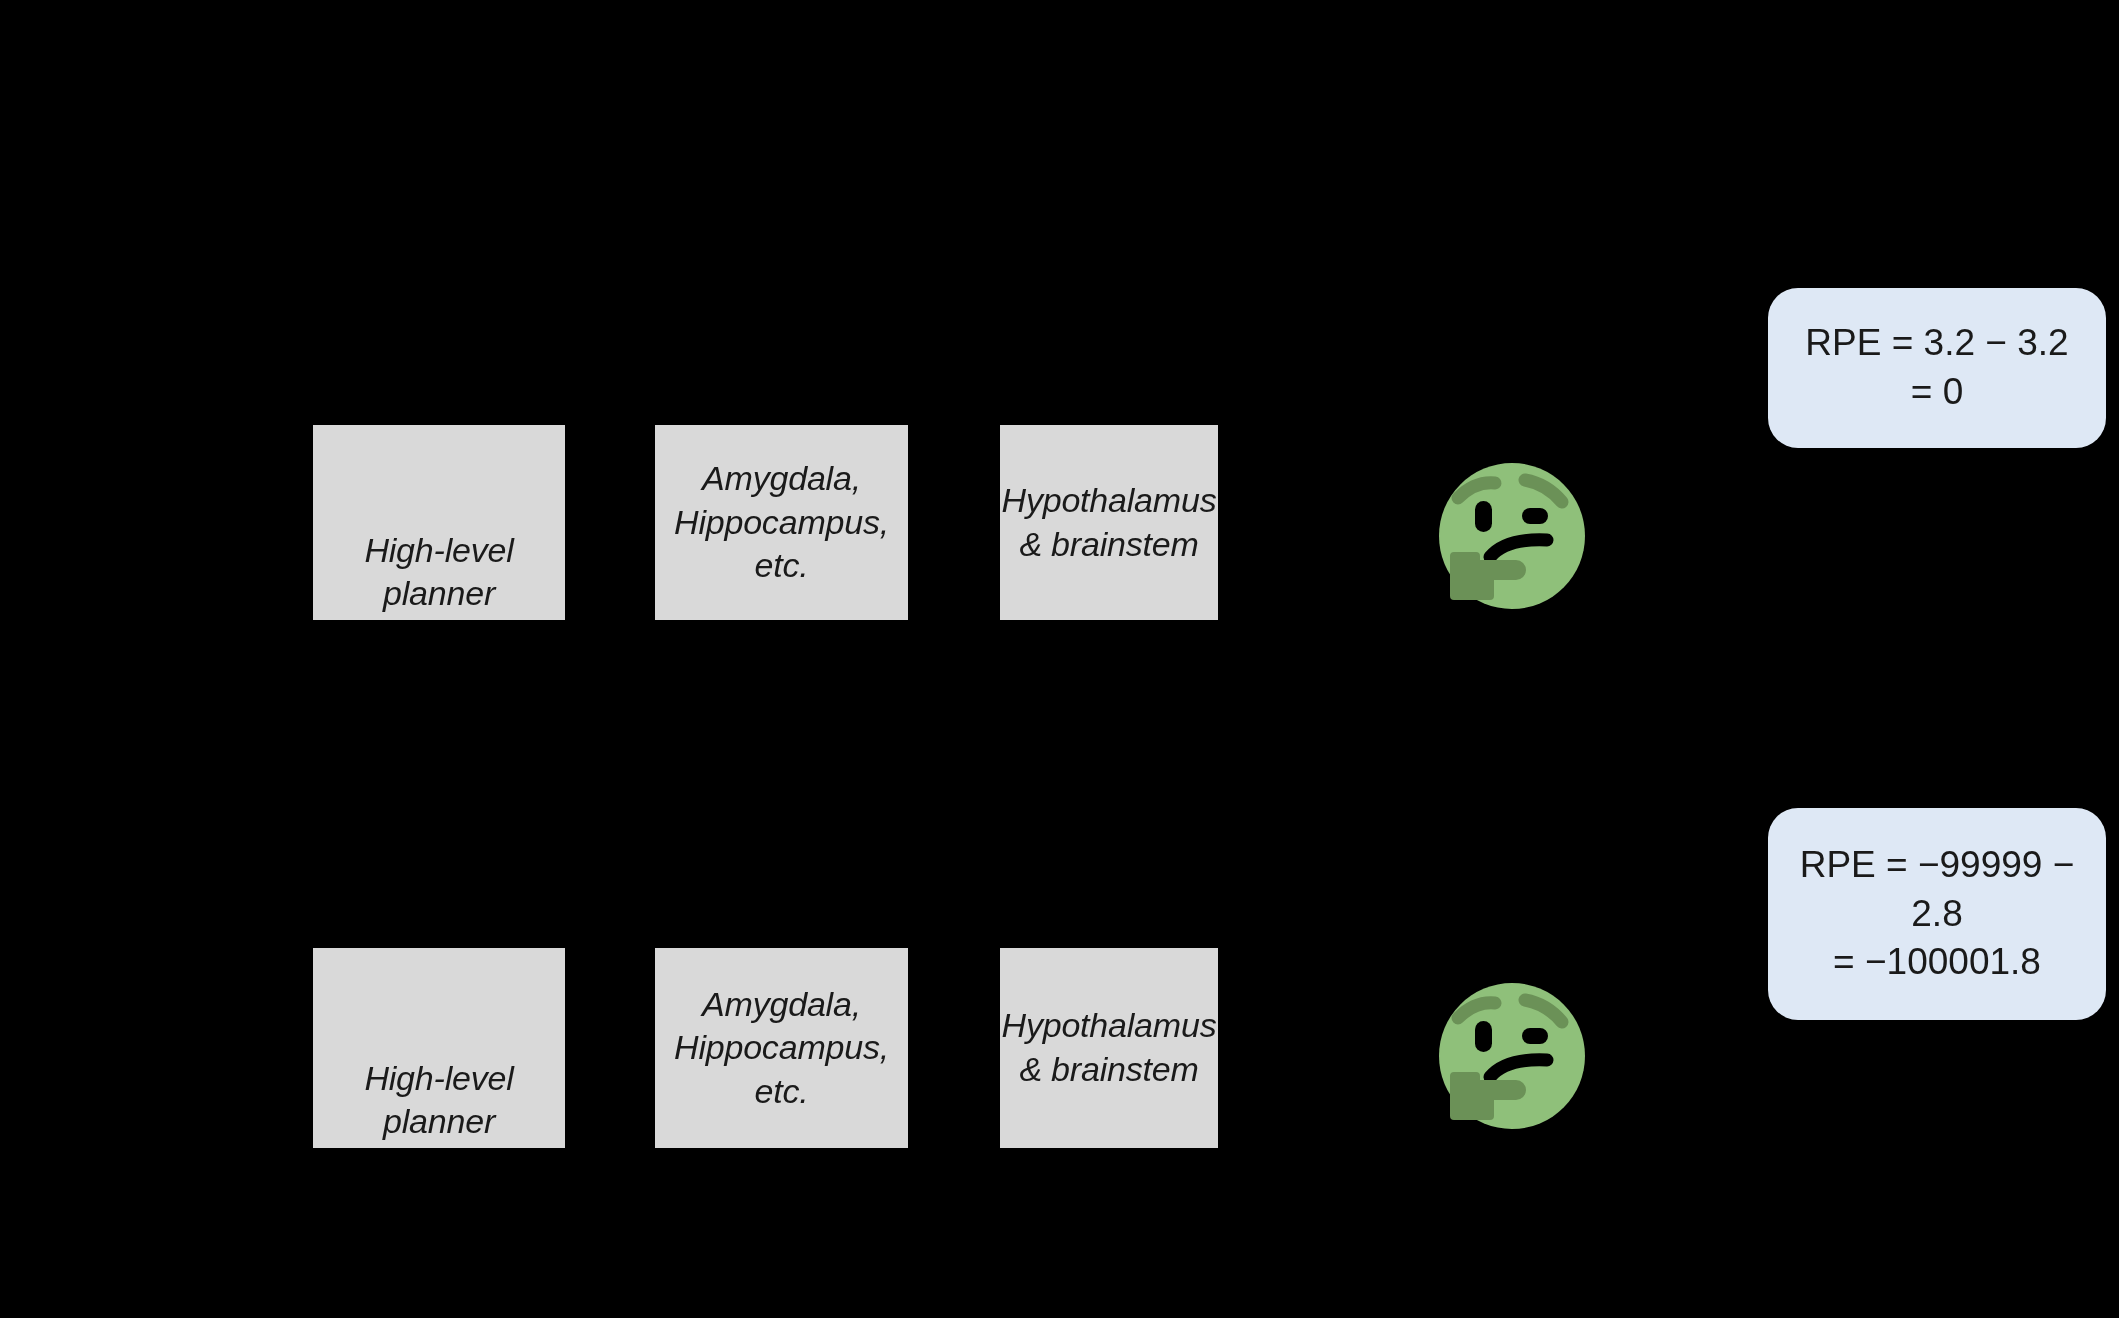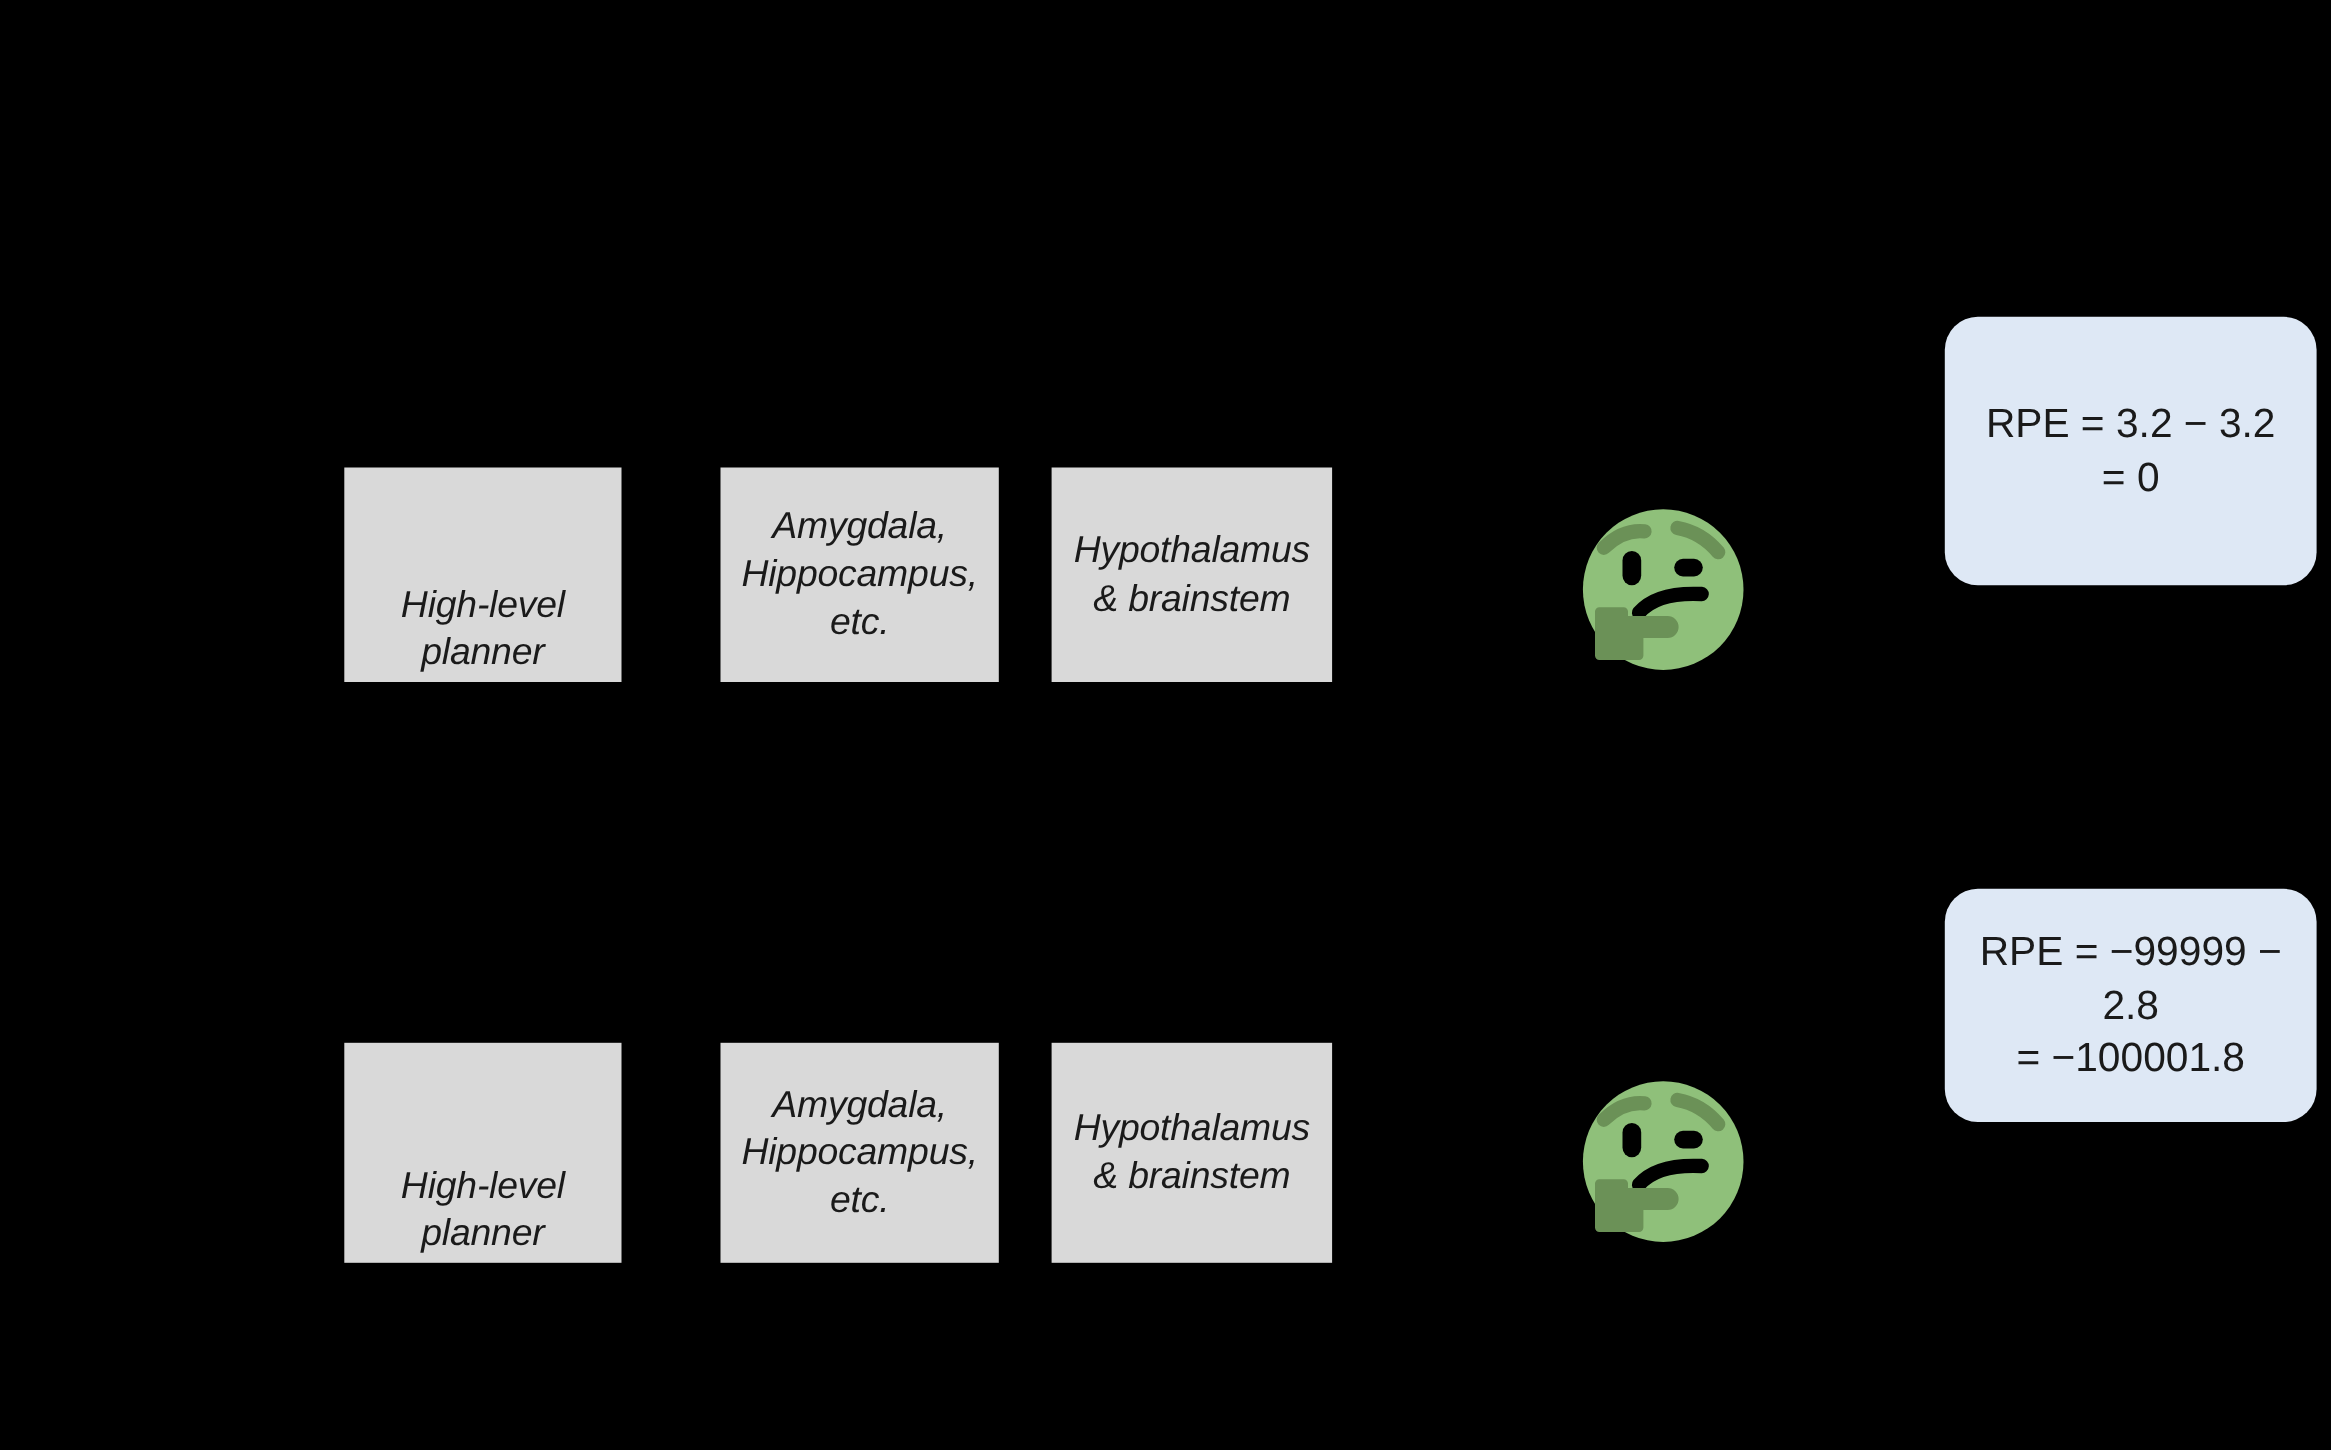--- a/index.html
+++ b/index.html
@@ -44,21 +44,21 @@
     white-space: pre-line;
   }
 
   
   .r1 { top: 425px; height: 195px; }
   
   .r2 { top: 948px; height: 200px; }
 
   .c1 { left: 313px;  width: 252px; align-items: flex-end; }
   .c2 { left: 655px;  width: 253px; }
-  .c3 { left: 956px; width: 255px; text-align: center; }
+  .c3 { left: 1000px; width: 218px; text-align: center; }
 
   
   .callout {
     position: absolute;
     background: #DEE8F5;
     border-radius: 30px;
     display: flex;
     align-items: center;
     justify-content: center;
     box-sizing: border-box;
@@ -66,21 +66,21 @@
   }
   .callout span {
     font-size: 37px;
     line-height: 1.32;
     color: #1A1A1A;
     text-align: center;
     font-family: "Liberation Sans", sans-serif;
     white-space: pre-line;
     display: block;
   }
-  .callout-1 { left: 1768px; top: 288px; width: 338px; height: 244px; }
+  .callout-1 { left: 1768px; top: 288px; width: 338px; height: 160px; }
   .callout-2 { left: 1768px; top: 808px; width: 338px; height: 212px; justify-content: flex-end; }
 
   
   .emoji {
     position: absolute;
     width: 168px;
     height: 168px;
   }
   .emoji-1 { left: 1428px; top: 452px; }
   .emoji-2 { left: 1428px; top: 972px; }

